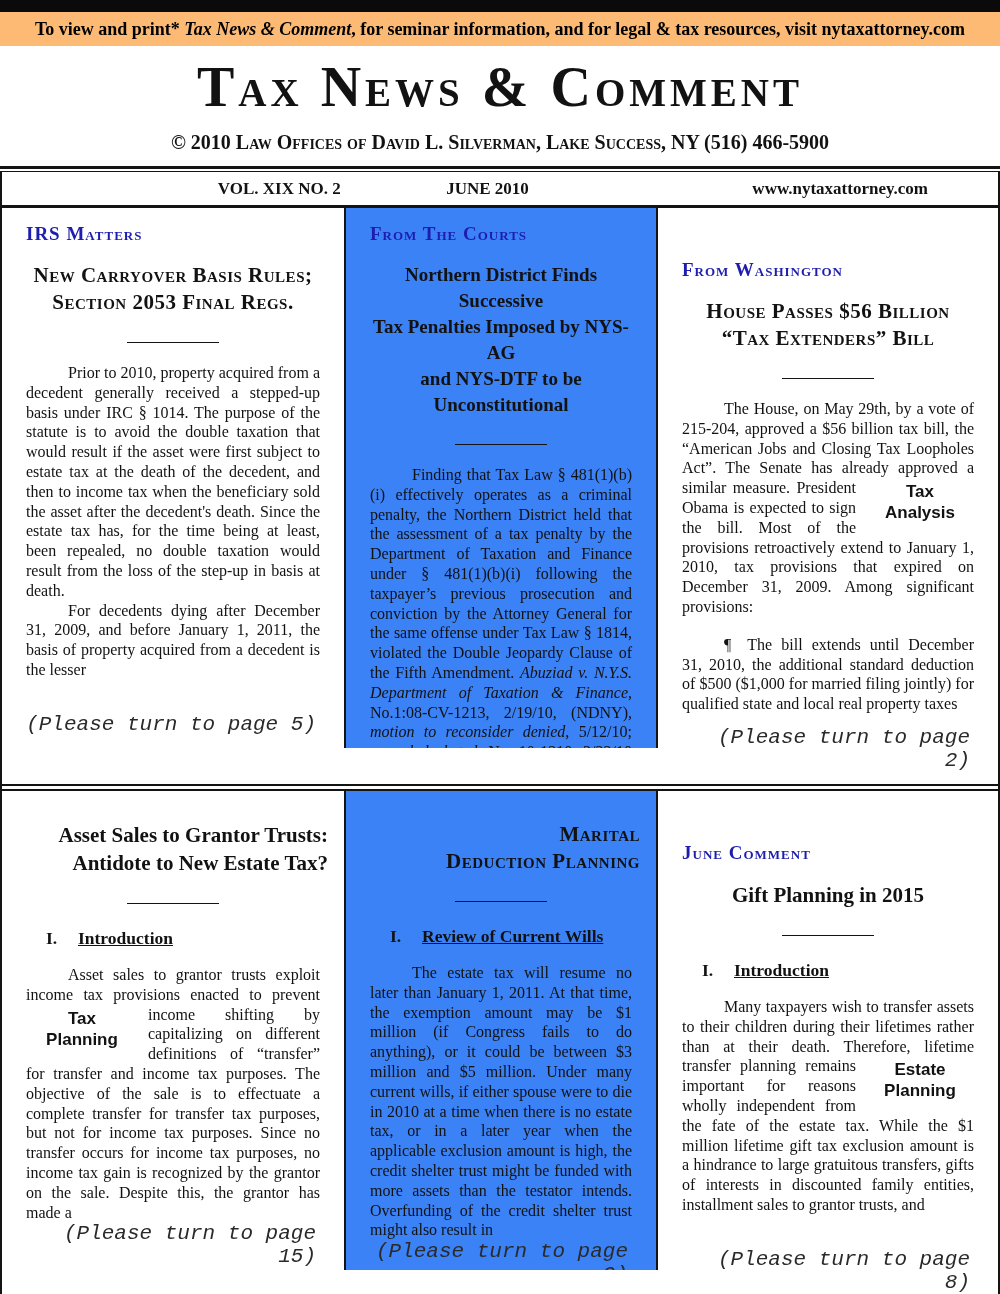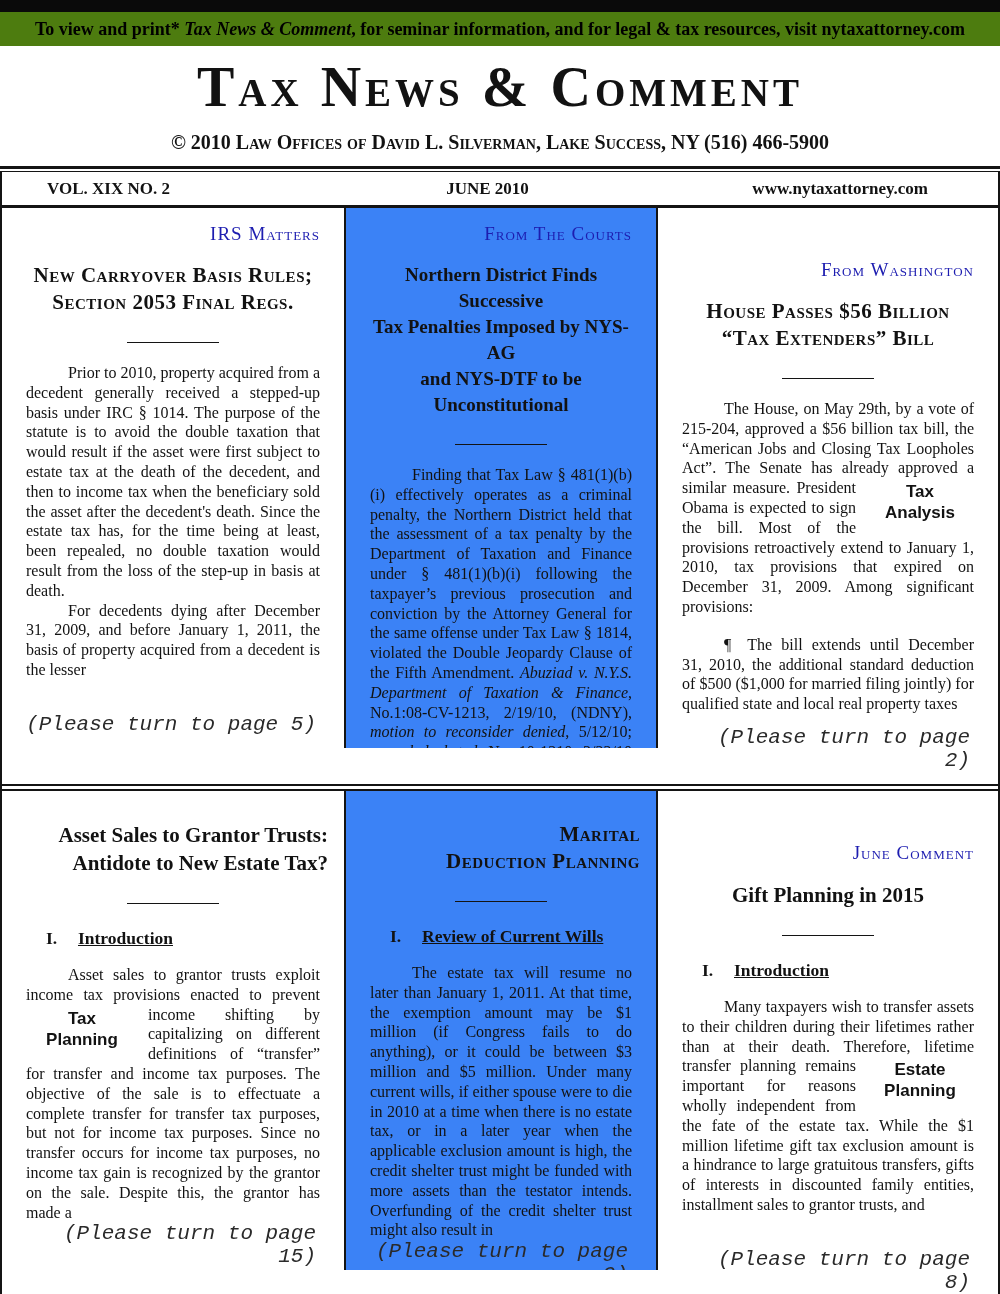--- a/index.html
+++ b/index.html
@@ -2,56 +2,56 @@
 <html><head>
 <meta charset="utf-8">
 <style>
   html,body { margin:0; padding:0; background:#e8e8e8; }
   .page {
     width:1000px; height:1294px; margin:0 auto; background:#ffffff;
     font-family:"Liberation Serif", serif; color:#121212; position:relative; overflow:hidden;
   }
   .topbar { height:12px; background:#0a0a0a; }
   .banner {
-    height:34px; background:#4d7c0f; text-align:center;
+    height:34px; background:#fdba74; text-align:center;
     font-weight:bold; font-size:18px; line-height:34px; color:#000;
     white-space:nowrap; overflow:hidden;
   }
   .banner .em { font-style:italic; }
   .nl-title {
     text-align:center; font-variant:small-caps; font-weight:bold;
     font-size:56px; line-height:62px; letter-spacing:4px; margin-top:10px;
   }
   .copyright {
     text-align:center; font-variant:small-caps; font-weight:bold;
     font-size:20px; margin-top:12px; line-height:24px;
   }
   .toprule { margin-top:12px; height:2px; border-top:3px solid #141414; border-bottom:1px solid #141414; }
   .main { border-left:2px solid #141414; border-right:2px solid #141414; }
   .masthead {
     display:flex; align-items:center; height:36px; border-bottom:3px solid #141414;
     font-weight:bold; font-size:17px; padding:0 70px 0 45px; box-sizing:border-box;
   }
   .masthead .mh { flex:1; }
-  .mh-left { text-align:left;font-family:Liberation Serif, serif; }
+  .mh-left { text-align:right;font-family:Liberation Serif, serif; }
   .mh-center { text-align:center; }
   .mh-right { text-align:right; }
   .grid-row { display:flex; }
   .cell {
     box-sizing:border-box; display:flex; flex-direction:column;
     padding:10px 24px 12px; overflow:hidden;
   }
   .row1 .cell { height:540px; }
   .row2 .cell { height:479px; }
   .c1 { width:344px; border-right:2px solid #141414; }
   .c2 { width:312px; border-right:2px solid #141414; background:#3b82f6; }
   .c3 { width:340px;margin-top:36px; }
   .rowdivider { height:3px; border-top:2px solid #141414; border-bottom:2px solid #141414; }
   .kicker {
-    text-align:right; color:#1d1db0; font-weight:normal; font-variant:small-caps;
+    text-align:left; color:#1d1db0; font-weight:bold; font-variant:small-caps;
     font-size:19px; letter-spacing:1px; margin:4px 0 10px; line-height:24px;
   }
   .headline {
     text-align:center; font-weight:bold; font-size:19px; line-height:26px;
     margin:6px -8px 0;
   }
   .headline.sc { font-variant:small-caps; font-size:21px; letter-spacing:0.5px; line-height:27px; }
   .headline.lg { font-size:21px; line-height:28px; }
   .cell > .headline:first-child { margin-top:20px;text-align:right; }
   .hdivider { width:92px; border-top:1px solid #141414; margin:26px auto 20px; flex:0 0 auto; }

